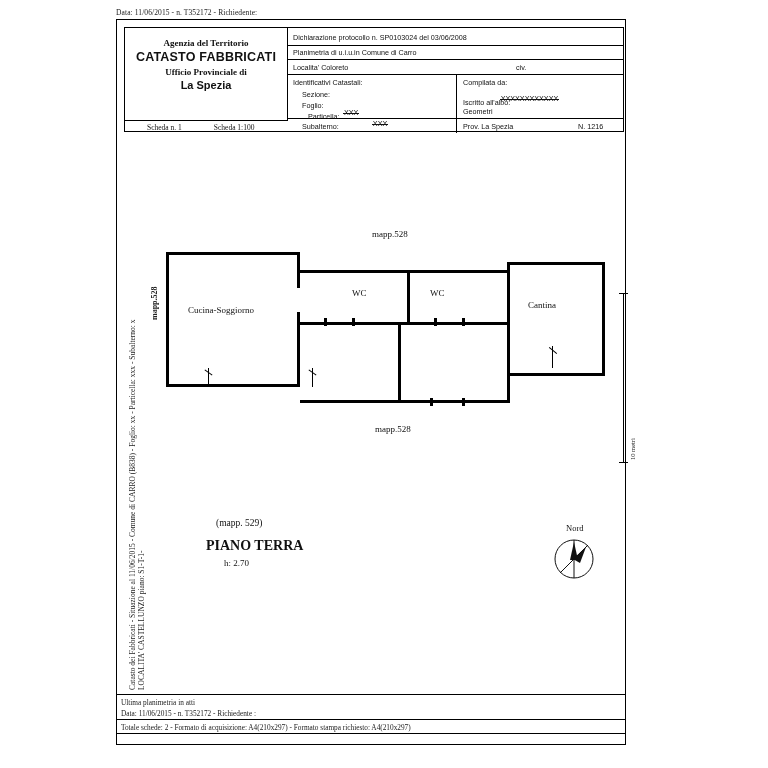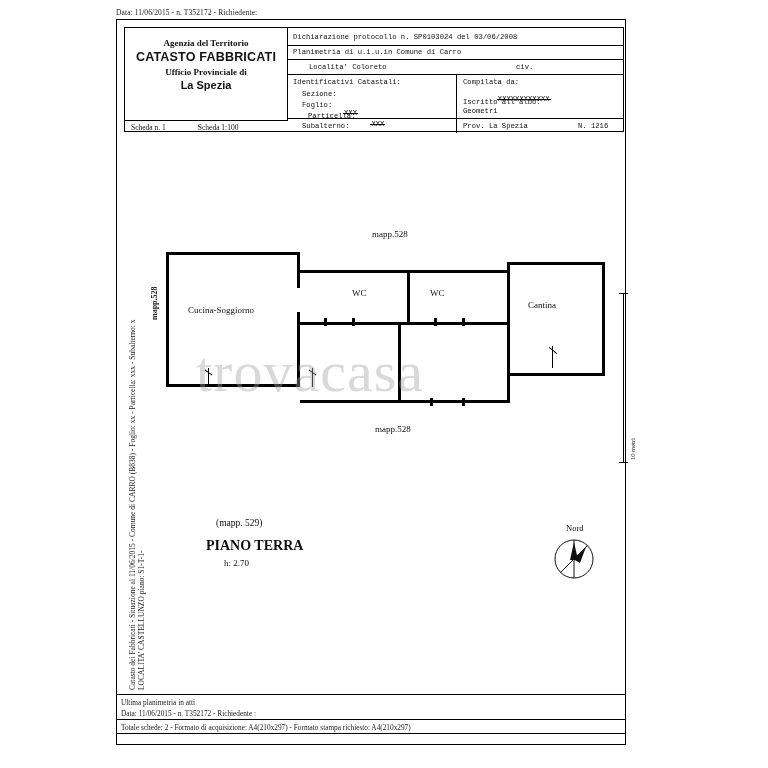--- a/index.html
+++ b/index.html
@@ -57,38 +57,38 @@
     position: absolute;
     left: 0; top: 92px;
     width: 163px; height: 13px;
     border-top: 1px solid #000;
     box-sizing: border-box;
     font-size: 7.5px;
     font-family: "Liberation Serif", serif;
     display: flex;
     align-items: center;
   }
-  .hdr-scheda .s1 { margin-left: 6px; }
+  .hdr-scheda .s1 { margin-left: 22px; }
   .hdr-scheda .s2 { margin-left: 32px; }
 
   .hdr-right {
     position: absolute;
     left: 163px; top: 0;
     right: 0; bottom: 0;
     box-sizing: border-box;
   }
   .rowline {
     position: absolute;
     left: 0; right: 0;
     border-top: 1px solid #000;
   }
   .cellTxt {
     position: absolute;
     font-size: 7.2px;
-    font-family: Liberation Mono, monospace;
+    font-family: Liberation Sans, sans-serif;
     color: #111;
     white-space: nowrap;
   }
   .vline {
     position: absolute;
     border-left: 1px solid #000;
   }
   .strike {
     position: relative;
     display: inline-block;
@@ -242,21 +242,21 @@
       
       <div class="rowline" style="top:17px;"></div>
       <div class="rowline" style="top:31px;"></div>
       <div class="rowline" style="top:46px;"></div>
       <div class="rowline" style="top:90px;"></div>
       
       <div class="vline" style="left:168px; top:46px; height:59px;"></div>
 
       <div class="cellTxt" style="left:5px; top:5px;">Dichiarazione protocollo n. SP0103024 del  03/06/2008</div>
       <div class="cellTxt" style="left:5px; top:20px;">Planimetria di u.i.u.in Comune di Carro</div>
-      <div class="cellTxt" style="left:21px; top:35px;">Localita' Coloreto</div>
+      <div class="cellTxt" style="left:5px; top:35px;">Localita' Coloreto</div>
       <div class="cellTxt" style="left:228px; top:35px;">civ.</div>
 
       <div class="cellTxt" style="left:5px; top:50px;">Identificativi Catastali:</div>
       <div class="cellTxt" style="left:14px; top:62px;">Sezione:</div>
       <div class="cellTxt" style="left:14px; top:73px;">Foglio:</div>
       <div class="cellTxt strike" style="left:56px; top:73px;">XXX</div>
       <div class="cellTxt" style="left:20px; top:84px;">Particella:</div>
       <div class="cellTxt strike" style="left:66px; top:84px;">XXX</div>
       <div class="cellTxt" style="left:14px; top:94px;">Subalterno:</div>
 
@@ -316,21 +316,20 @@
 
     <div class="room-label" style="left:188px; top:305px;">Cucina-Soggiorno</div>
     <div class="room-label" style="left:352px; top:288px;">WC</div>
     <div class="room-label" style="left:430px; top:288px;">WC</div>
     <div class="room-label" style="left:528px; top:300px;">Cantina</div>
 
     <div class="mapp-label" style="left:372px; top:229px;">mapp.528</div>
     <div class="mapp-label" style="left:375px; top:424px;">mapp.528</div>
   </div>
 
-  <div class="watermark">trovacasa</div>
 
   <div class="mapp529">(mapp. 529)</div>
   <div class="pianoterra">PIANO TERRA</div>
   <div class="halt">h: 2.70</div>
 
   <div class="nord-label">Nord</div>
   <svg class="compass" viewBox="0 0 42 42">
     <circle cx="21" cy="21" r="19" fill="none" stroke="#111" stroke-width="1"></circle>
     <line x1="21" y1="2" x2="21" y2="40" stroke="#111" stroke-width="1"></line>
     <line x1="7" y1="35" x2="35" y2="7" stroke="#111" stroke-width="1"></line>

